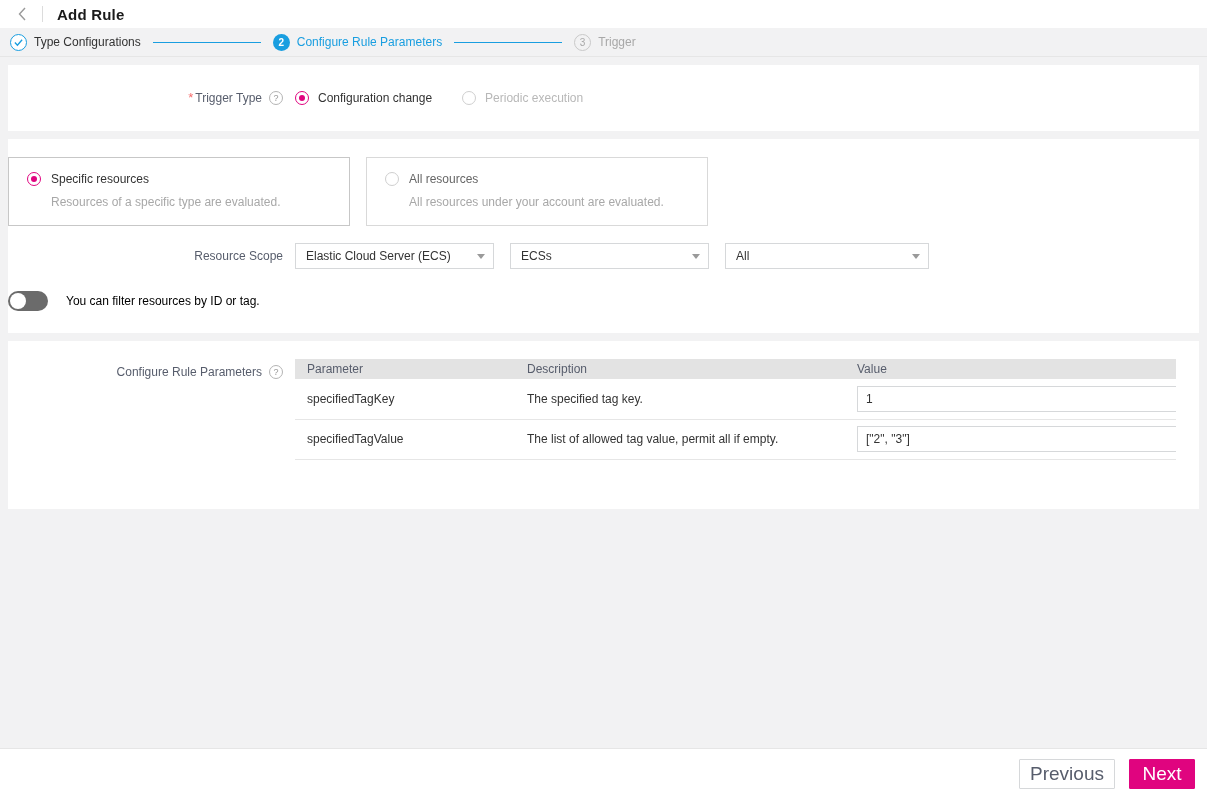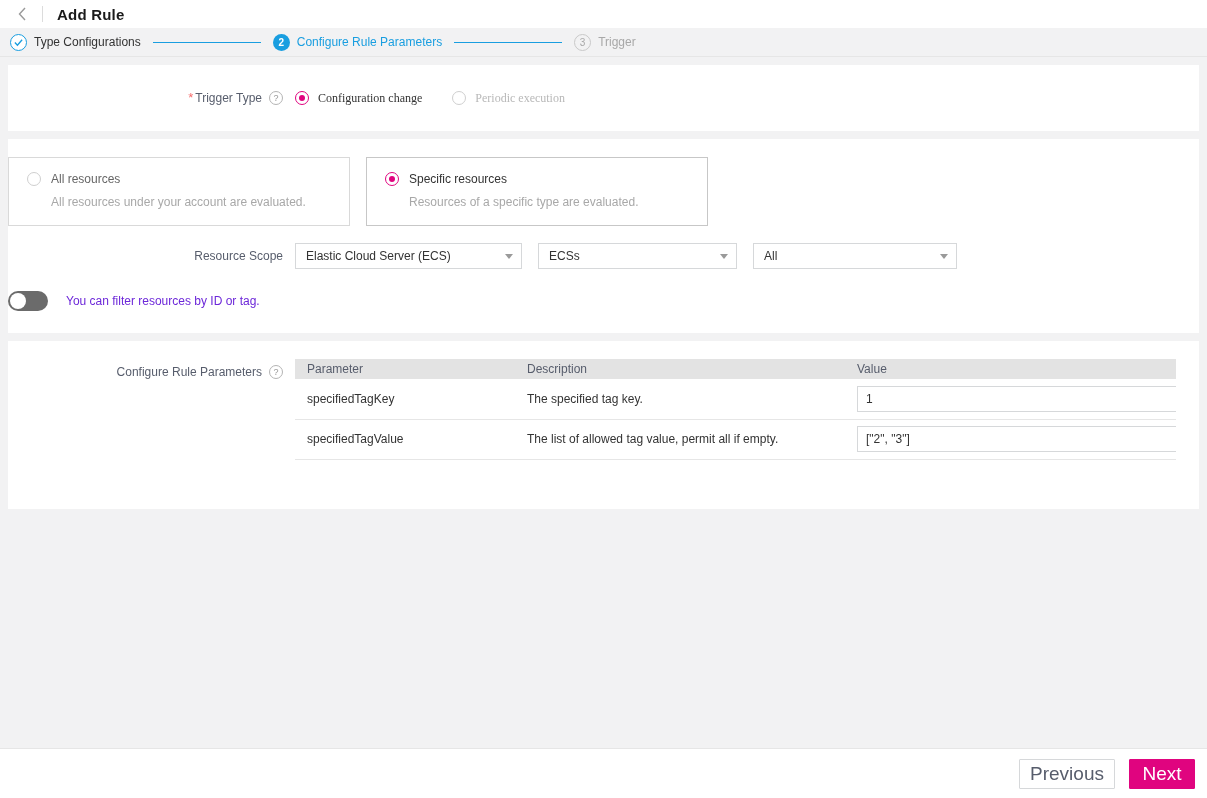--- a/index.html
+++ b/index.html
@@ -114,21 +114,21 @@
     font-size: 9px;
     display: inline-flex;
     align-items: center; justify-content: center;
     flex: none;
     cursor: pointer;
     line-height: 1;
   }
 
   
   .radio-group { display: flex; align-items: center; gap: 30px; }
-  .radio-item { display: flex; align-items: center; gap: 9px; cursor: pointer; font-family: Liberation Serif, serif; }
+  .radio-item { display: flex; align-items: center; gap: 9px; cursor: pointer; }
   .radio {
     width: 14px; height: 14px;
     border-radius: 50%;
     border: 1.5px solid #cfcfcf;
     background: #fff;
     flex: none;
     position: relative;
   }
   .radio.checked { border-color: #e0047f; }
   .radio.checked::after {
@@ -174,21 +174,21 @@
     height: 26px;
     border: 1px solid #d6d8da;
     background: #fff;
     display: flex; align-items: center;
     padding: 0 8px 0 10px;
     font-size: 12px;
     color: #333;
     cursor: pointer;
     justify-content: space-between;
   }
-  .select.w1 { width: 227px; text-align: right; }
+  .select.w1 { width: 199px; text-align: right; }
   .select.w2 { width: 199px; }
   .select.w3 { width: 204px; }
   .caret {
     width: 0; height: 0;
     border-left: 4px solid transparent;
     border-right: 4px solid transparent;
     border-top: 5px solid #9a9a9a;
     flex: none;
     margin-left: 8px;
   }
@@ -202,21 +202,21 @@
     flex: none;
     cursor: pointer;
   }
   .switch .knob {
     position: absolute;
     left: 2px; top: 2px;
     width: 16px; height: 16px;
     border-radius: 50%;
     background: #fff;
   }
-  .toggle-hint { margin-left: 18px; font-size: 12px; color: #6d28d9; }
+  .toggle-hint { margin-left: 18px; font-size: 12px; color: #000000; }
 
   
   .card-params { padding: 18px 0 28px 0; min-height: 168px; }
   .params-wrap {
     width: 881px;
     overflow: hidden;
   }
   table.params {
     border-collapse: collapse;
     width: 1060px;
@@ -346,34 +346,34 @@
       </div>
     </div>
   </div>
 </div>
 
 <div class="card card-filter">
 
   <div class="row filter-row">
     <div class="option-cards">
 
+      <div class="option-card selected">
+        <div class="option-head">
+          <span class="radio checked"></span>
+          <span class="option-title">Specific resources</span>
+        </div>
+        <div class="option-sub">Resources of a specific type are evaluated.</div>
+      </div>
+
       <div class="option-card">
         <div class="option-head">
           <span class="radio"></span>
           <span class="option-title dim">All resources</span>
         </div>
         <div class="option-sub">All resources under your account are evaluated.</div>
-      </div>
-
-      <div class="option-card selected">
-        <div class="option-head">
-          <span class="radio checked"></span>
-          <span class="option-title">Specific resources</span>
-        </div>
-        <div class="option-sub">Resources of a specific type are evaluated.</div>
       </div>
 
     </div>
   </div>
 
   <div class="row scope-row">
     <div class="label-col">Resource Scope</div>
     <div class="selects">
       <div class="select w1">
         <span>Elastic Cloud Server (ECS)</span>

